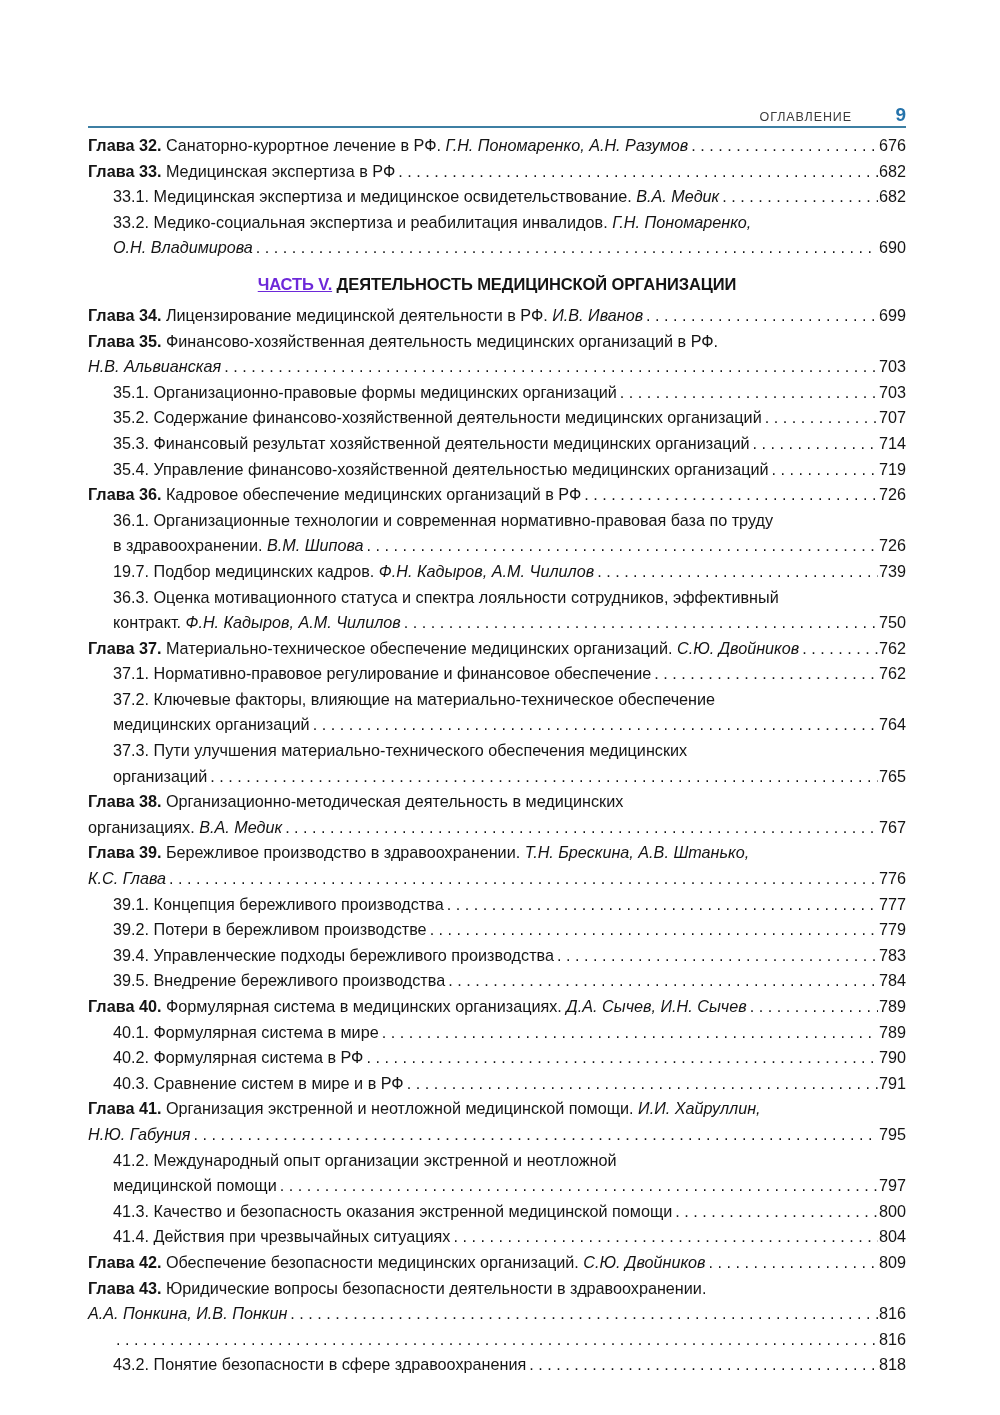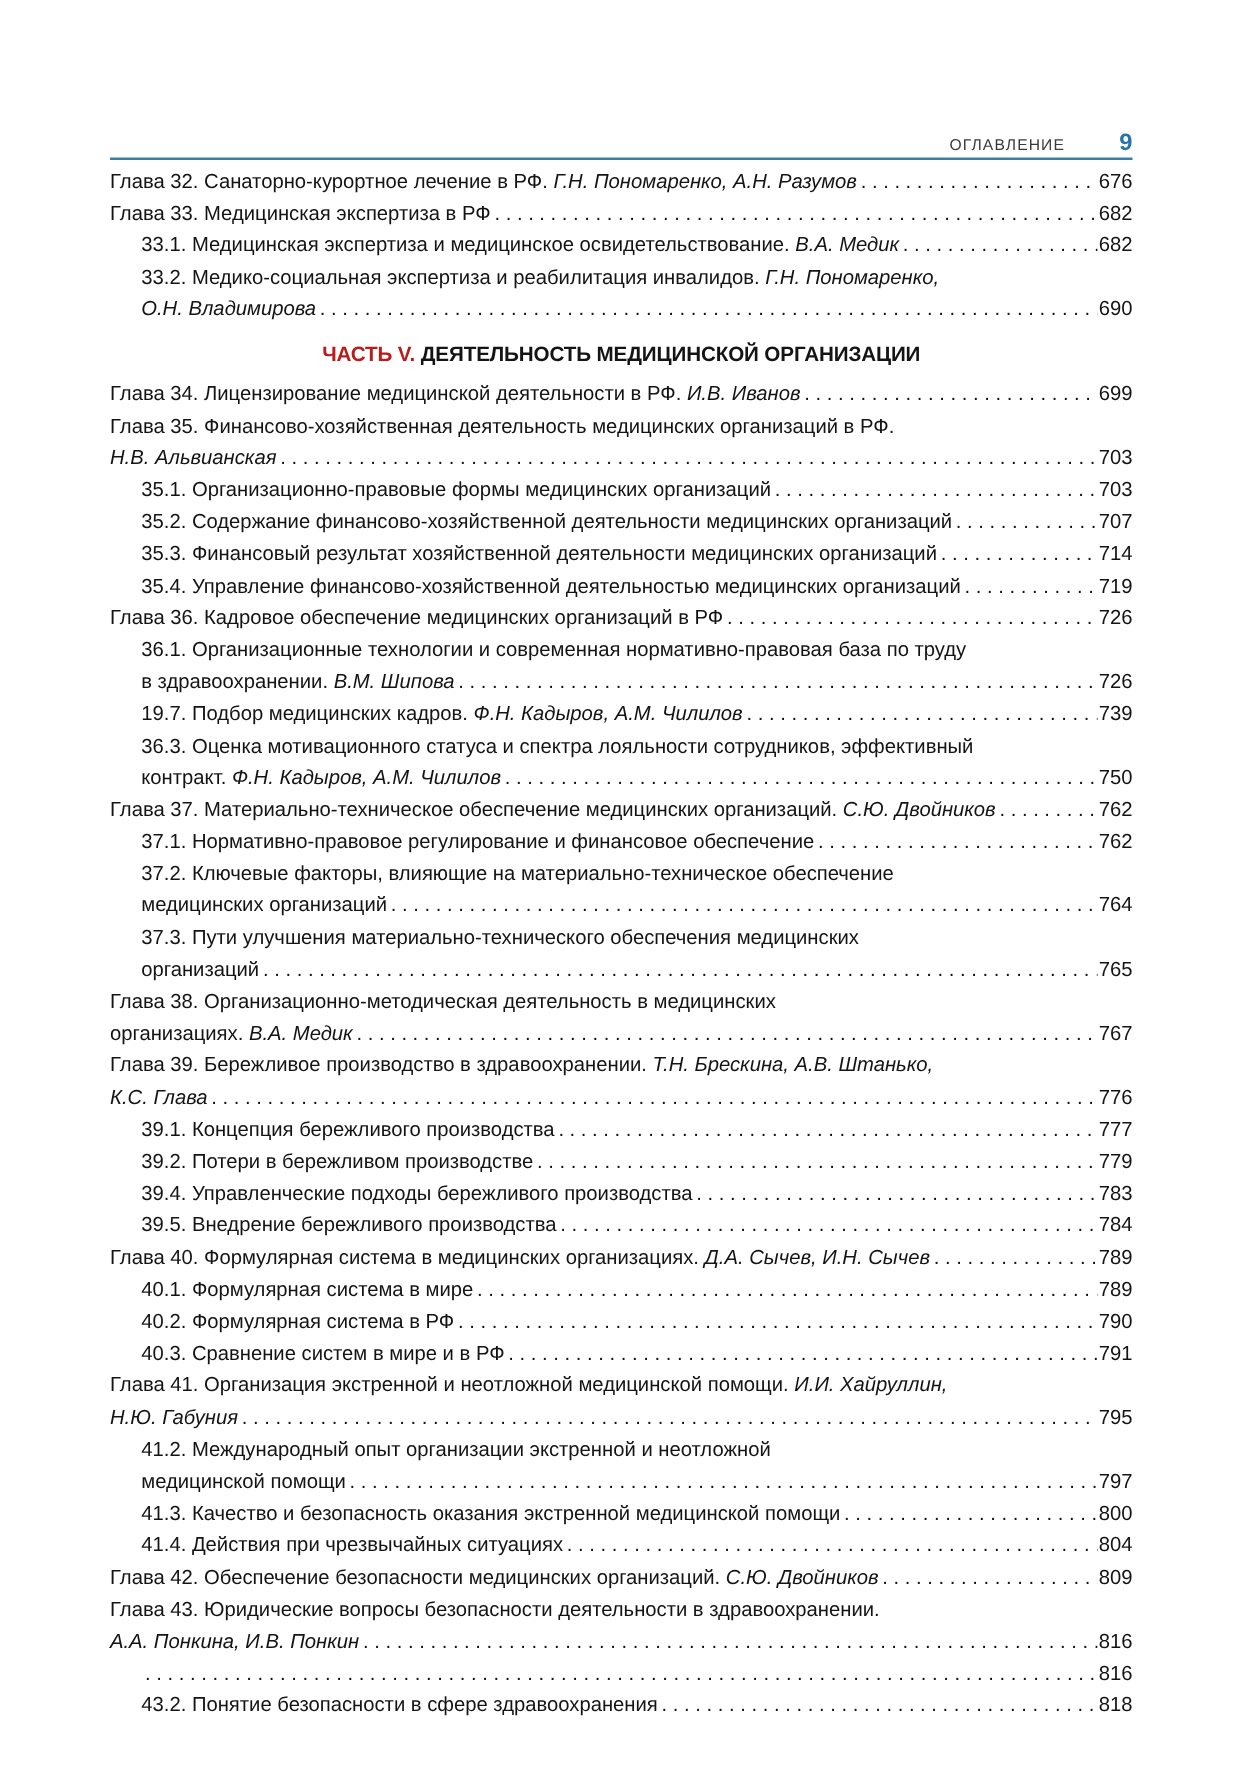--- a/index.html
+++ b/index.html
@@ -72,21 +72,22 @@
 
   .part-heading {
     text-align: center;
     font-size: 16.5px;
     font-weight: bold;
     margin: 14px 0 9px 0;
     letter-spacing: -0.1px;
     color: #141414;
   }
   .part-heading .part-num {
-    color: #b91c1c;
+    color: #6d28d9;
+    text-decoration: underline;
   }
 
   .entry {
     position: relative;
     font-size: 16.2px;
     line-height: 25.6px;
     color: #141414;
   }
   .entry.level-chapter { padding-left: 0px; }
   .entry.level-section { padding-left: 25px; }
@@ -116,21 +117,21 @@
     content: ". . . . . . . . . . . . . . . . . . . . . . . . . . . . . . . . . . . . . . . . . . . . . . . . . . . . . . . . . . . . . . . . . . . . . . . . . . . . . . . . . . . . . . . . . . . . . . . . . . . . . .";
     letter-spacing: 0;
   }
   .line .page-no {
     flex: 0 0 auto;
     text-align: left;
     white-space: pre;
   }
   .line.no-leader .txt { flex: 1 1 auto; }
 
-  b.chap { font-weight: normal; }
+  b.chap { font-weight: bold; }
   i.auth { font-style: italic; }
 </style>
 </head>
 <body>
 
 <div class="page">
 
   <div class="running-head">
     <div class="rh-row">
       <span class="rh-title">ОГЛАВЛЕНИЕ</span>

